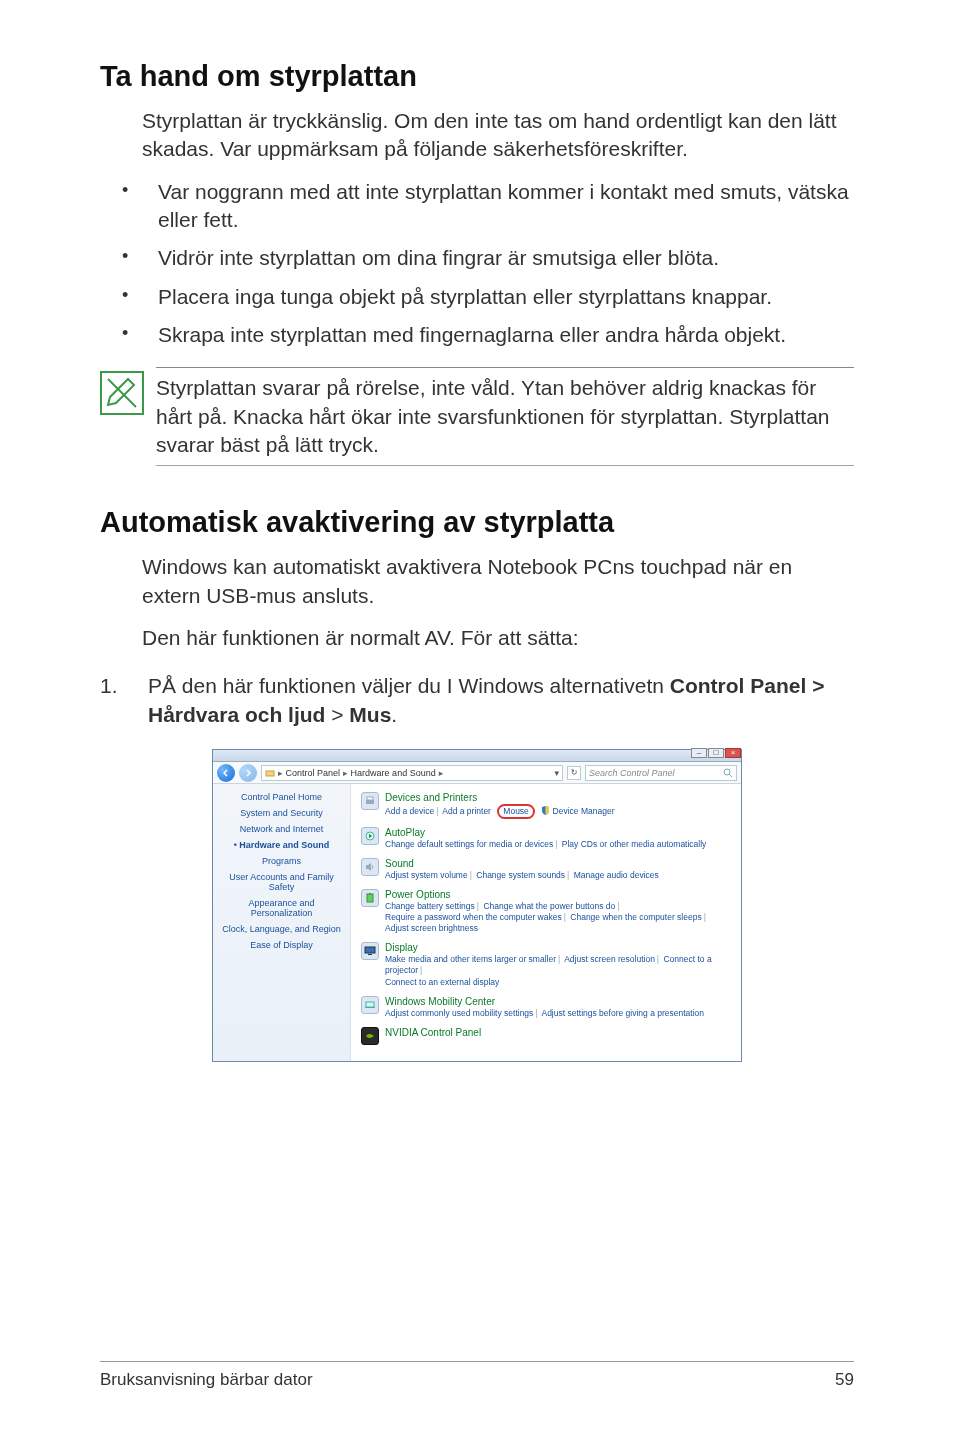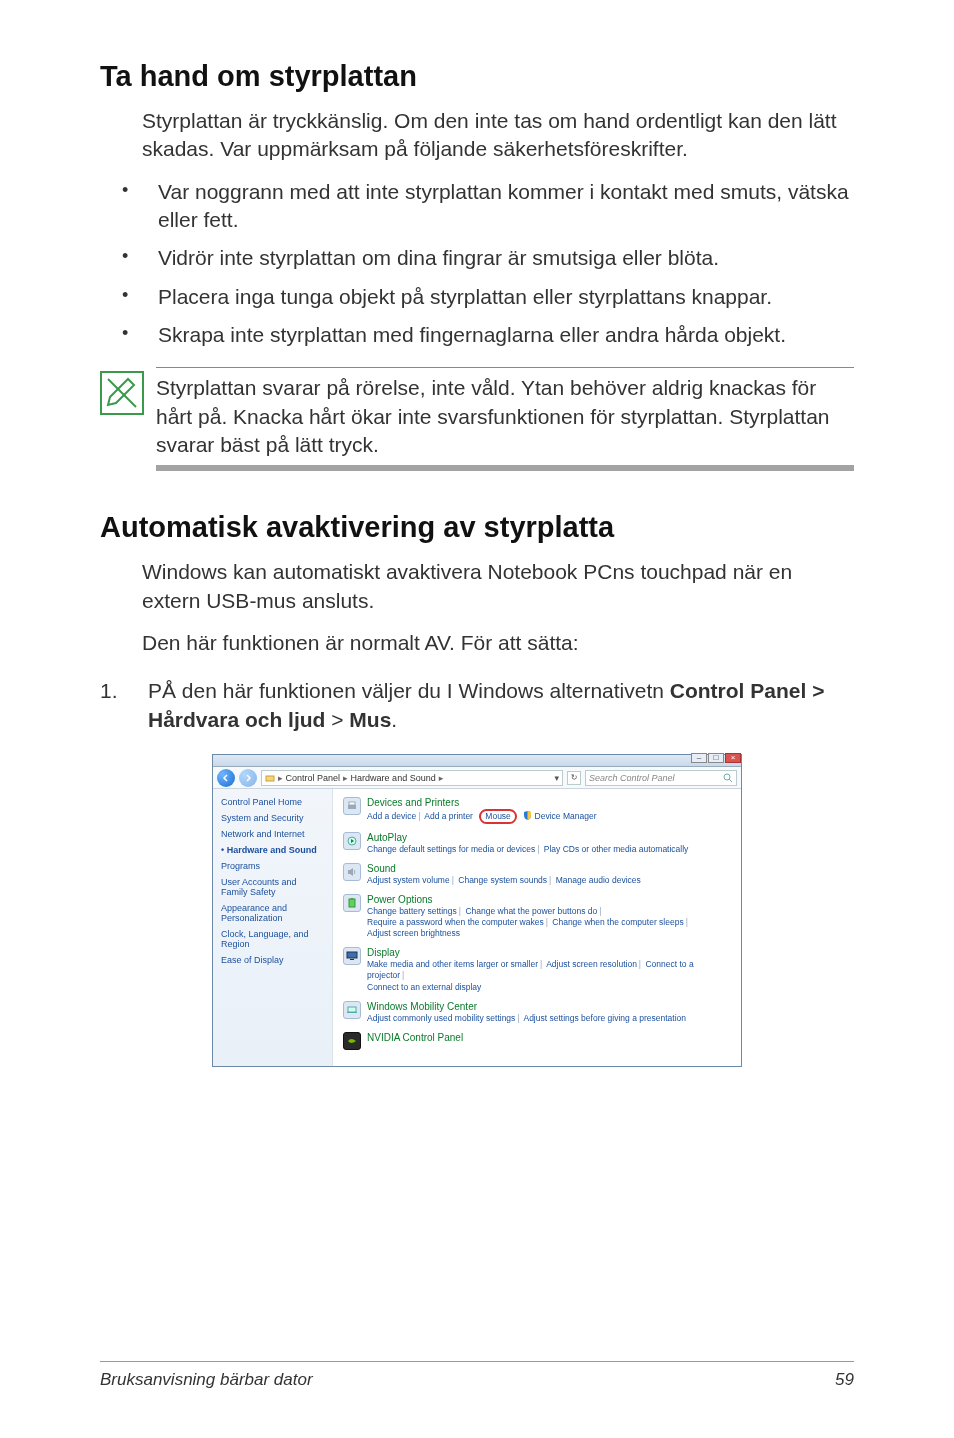--- a/index.html
+++ b/index.html
@@ -52,21 +52,21 @@
   }
   .note-icon {
     width: 56px;
     flex: 0 0 56px;
     padding-top: 4px;
   }
   .note-icon svg { display:block; }
   .note-text-wrap {
     flex: 1;
     border-top: 1px solid #888;
-    border-bottom: 6px solid #a3a3a3;
+    border-bottom: 1px solid #a3a3a3;
     padding: 6px 0;
   }
   .note-text {
     font-size: 21px;
     line-height: 1.35;
     color: #333;
   }
   ol.steps {
     list-style: none;
     padding: 0;
@@ -159,24 +159,25 @@
   .search-box svg { display:block; }
   .refresh-btn {
       width:14px;height:14px;border:1px solid #bcc;background:#fff;
       display:flex;align-items:center;justify-content:center;font-size:8px;color:#555;
   }
   .cp-body {
     display: flex;
     min-height: 260px;
   }
   .cp-side {
-    width: 120px;
+    width: 138px;
     background: linear-gradient(#f2f6fb,#e9f0f8);
     padding: 8px 8px;
     border-right: 1px solid #d9e2ec;
+    text-align: center;
   }
   .cp-side .side-link {
     color: #1a4f9c;
     margin-bottom: 6px;
     cursor: default;
   }
   .cp-side .side-link.current {
     color: #1a4f9c;
     font-weight: 700;
   }
@@ -227,21 +228,20 @@
   
   .page-footer {
     position: absolute;
     left: 100px; right: 100px; bottom: 48px;
     border-top: 1px solid #999;
     padding-top: 8px;
     display: flex;
     justify-content: space-between;
     font-size: 17px;
     color: #333;
-    font-style: italic;
   }
 </style>
 </head>
 <body>
 
 <h2 class="doc-heading">Ta hand om styrplattan</h2>
 <p class="body">Styrplattan är tryckkänslig. Om den inte tas om hand ordentligt kan den lätt skadas. Var uppmärksam på följande säkerhetsföreskrifter.</p>
 <ul class="bullets">
   <li>Var noggrann med att inte styrplattan kommer i kontakt med smuts, vätska eller fett.</li>
   <li>Vidrör inte styrplattan om dina fingrar är smutsiga eller blöta.</li>

